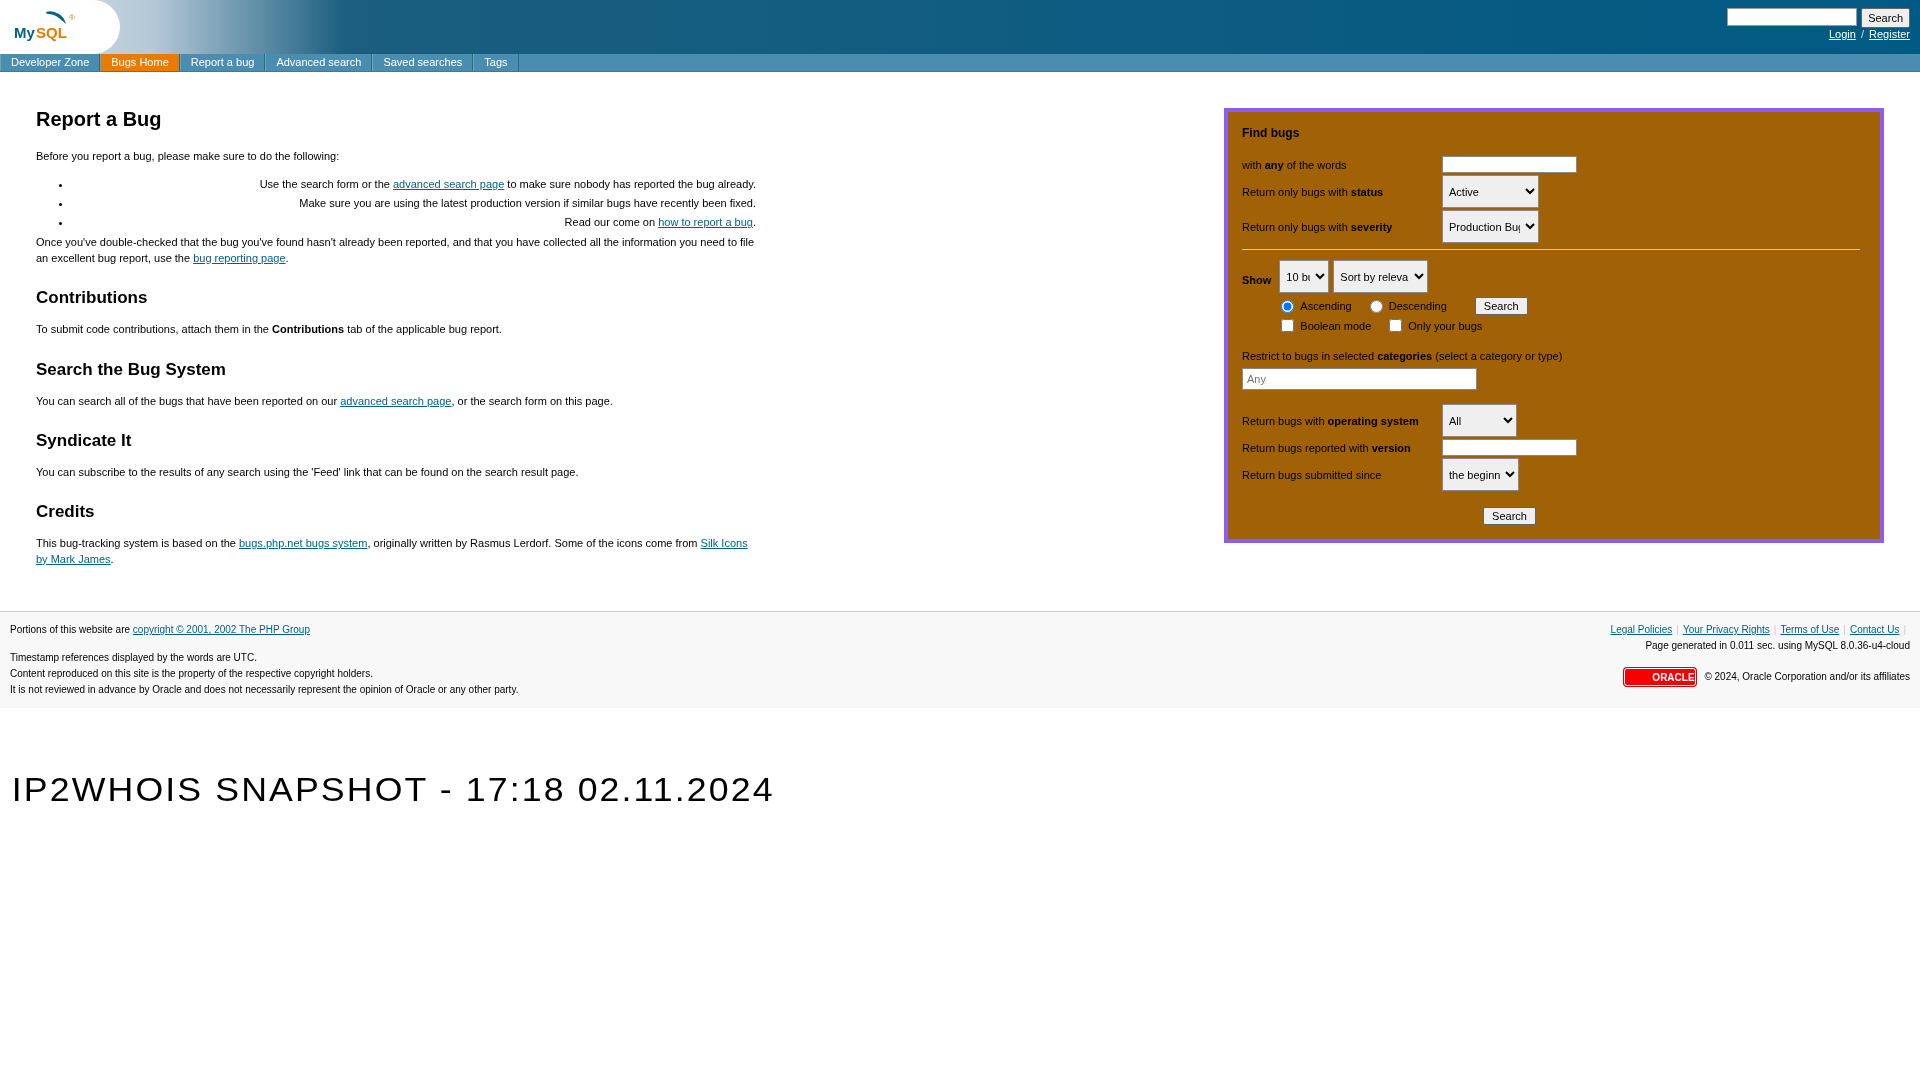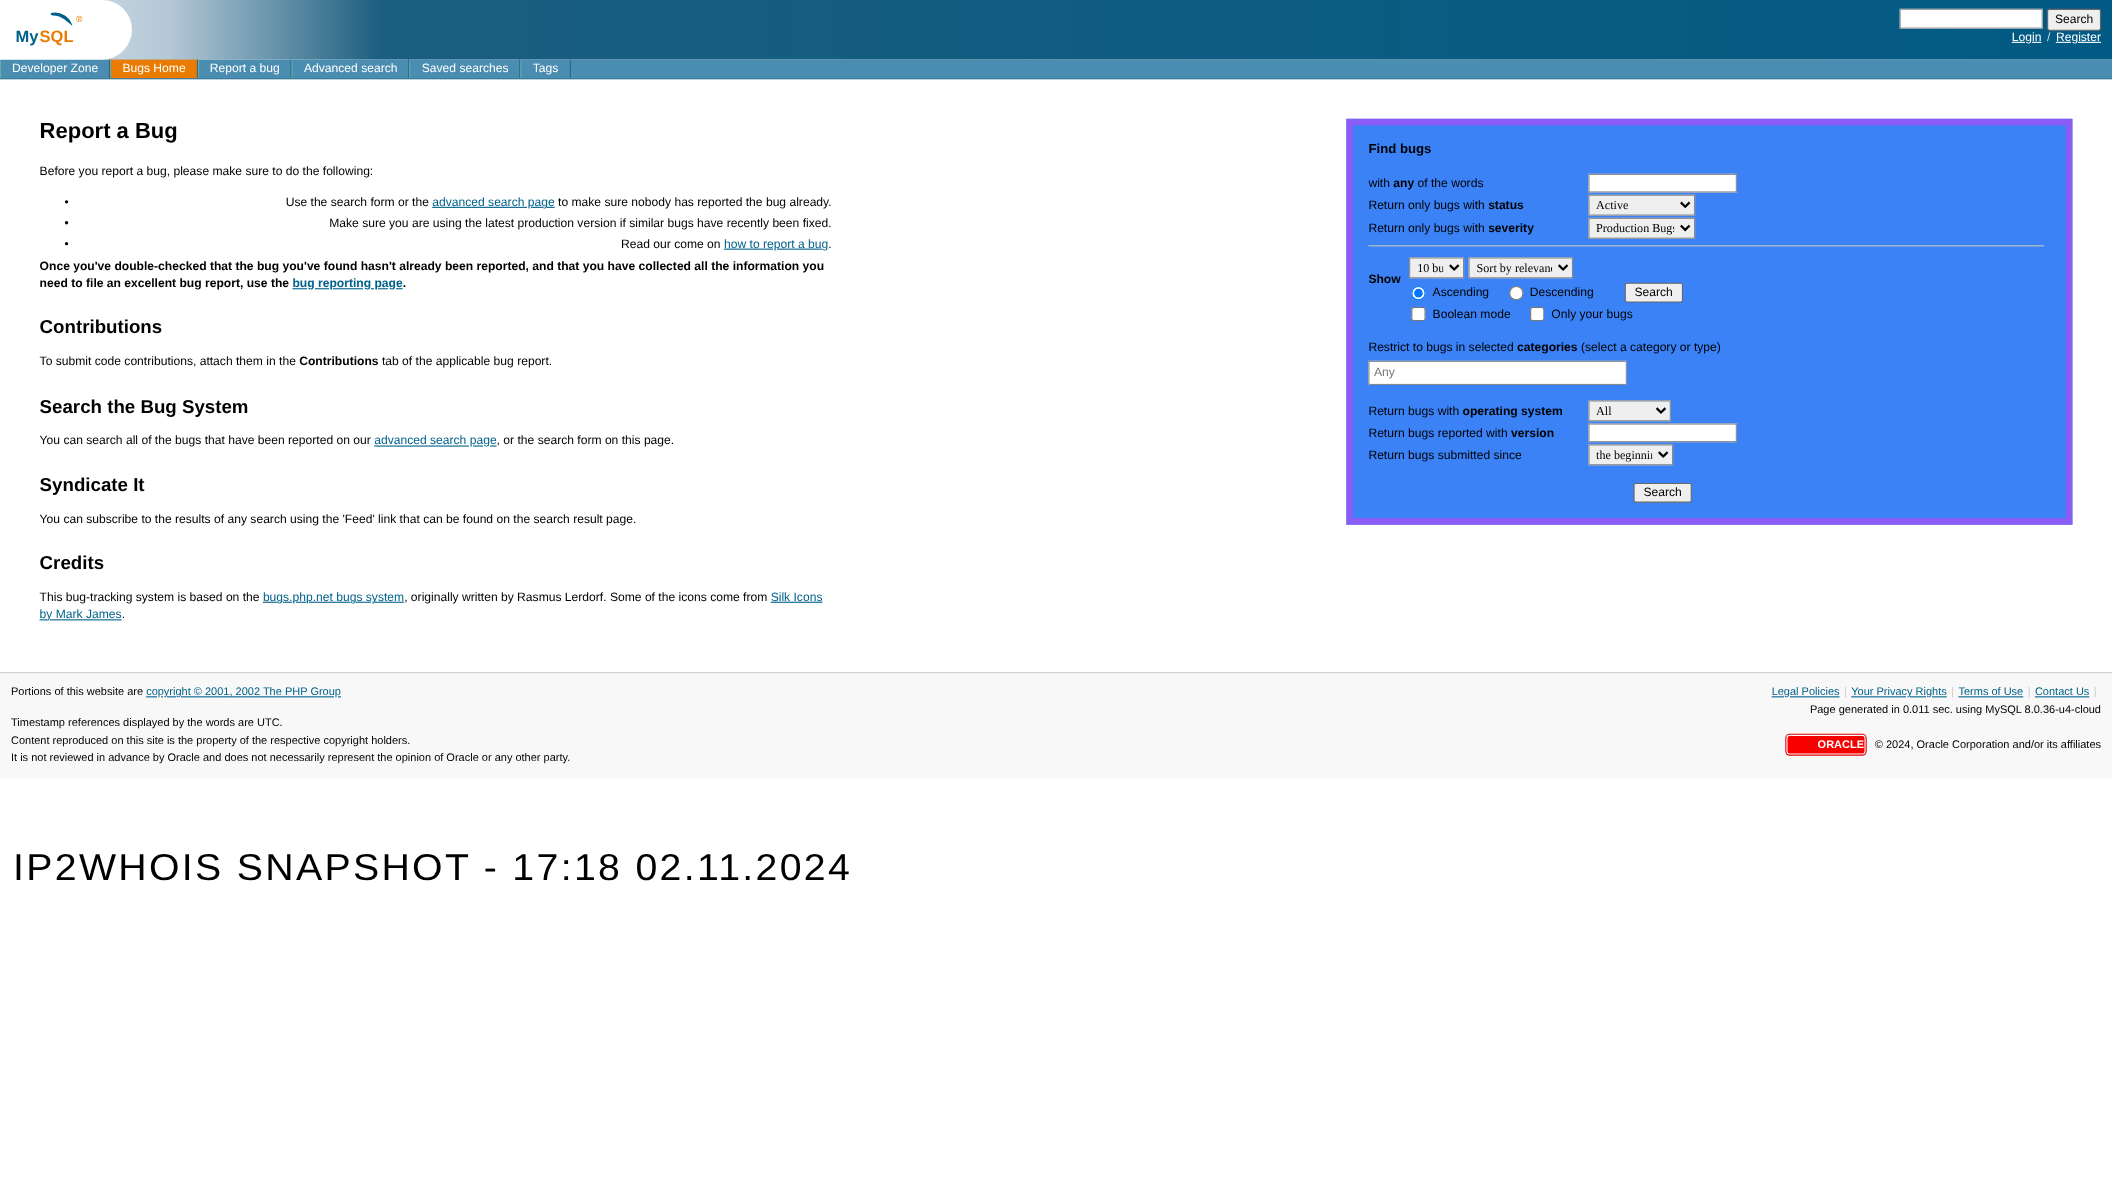--- a/index.html
+++ b/index.html
@@ -27,26 +27,26 @@
     .main-right { flex: 0 0 660px; margin-left: auto; }
     
     h1 { font-size: 20px; font-weight: bold; margin-bottom: 18px; }
     h2 { font-size: 17px; font-weight: bold; margin: 22px 0 14px; }
     .para { font-size: 11px; margin-bottom: 14px; line-height: 1.4; }
     ul.tips { list-style: disc; margin-left: 36px; font-size: 11px; }
     ul.tips li { margin-bottom: 7px; text-align: right; }
     .bold { font-weight: bold; }
     
     
-    .find-panel { background: #3b82f6; border: 6px solid #8b5cf6; padding: 14px 20px 14px 14px; }
+    .find-panel { background: #a16207; border: 4px solid #8b5cf6; padding: 14px 20px 14px 14px; }
     .find-title { font-weight: bold; font-size: 12px; margin-bottom: 16px; }
     .find-row { display: flex; align-items: center; margin-bottom: 2px; }
     .find-label { flex: 0 0 200px; font-size: 11px; }
     .find-input-text { width: 135px; height: 17px; border: 1px solid #888; font-size: 11px; padding: 0 2px; }
-    .find-select { height: 19px; border: 1px solid #888; background: #efefef; font-size: 11px; padding: 0 2px; font-family: Liberation Serif, serif; }
+    .find-select { height: 33px; border: 1px solid #888; background: #efefef; font-size: 11px; padding: 0 2px; }
     .find-select.sev { width: 97px; }
     .find-select.ten { width: 50px; }
     .find-select.sort { width: 95px; }
     .find-select.os { width: 75px; }
     .find-select.beg { width: 77px; }
     hr.sep-line { border: none; border-top: 1px solid #c5c9bc; margin: 6px 0 10px; }
     .show-block { display: flex; align-items: flex-start; gap: 4px; margin-bottom: 6px; }
     .show-label { font-weight: bold; font-size: 11px; padding-top: 14px; padding-right: 4px; }
     .show-right { flex: 1; }
     .show-line1 { display: flex; gap: 4px; align-items: center; margin-bottom: 4px; }
@@ -109,21 +109,21 @@
     <p class="para">Before you report a bug, please make sure to do the following:</p>
     <ul class="tips">
       <li>
         <span>Use the search form or the </span><a href="#">advanced search page</a><span> to make sure nobody has reported the bug already.</span>
       </li>
       <li>Make sure you are using the latest production version if similar bugs have recently been fixed.</li>
       <li>
         <span>Read our come on </span><a href="#">how to report a bug</a><span>.</span>
       </li>
     </ul>
-    <p class="para" style="margin-top:3px;font-weight:bold;">
+    <p class="para" style="margin-top:3px;">
       <span>Once you've double-checked that the bug you've found hasn't already been reported, and that you have collected all the information you need to file an excellent bug report, use the </span><a href="#">bug reporting page</a><span>.</span>
     </p>
 
     <h2>Contributions</h2>
     <p class="para">
       <span>To submit code contributions, attach them in the </span><span class="bold">Contributions</span><span> tab of the applicable bug report.</span>
     </p>
 
     <h2>Search the Bug System</h2>
     <p class="para">

